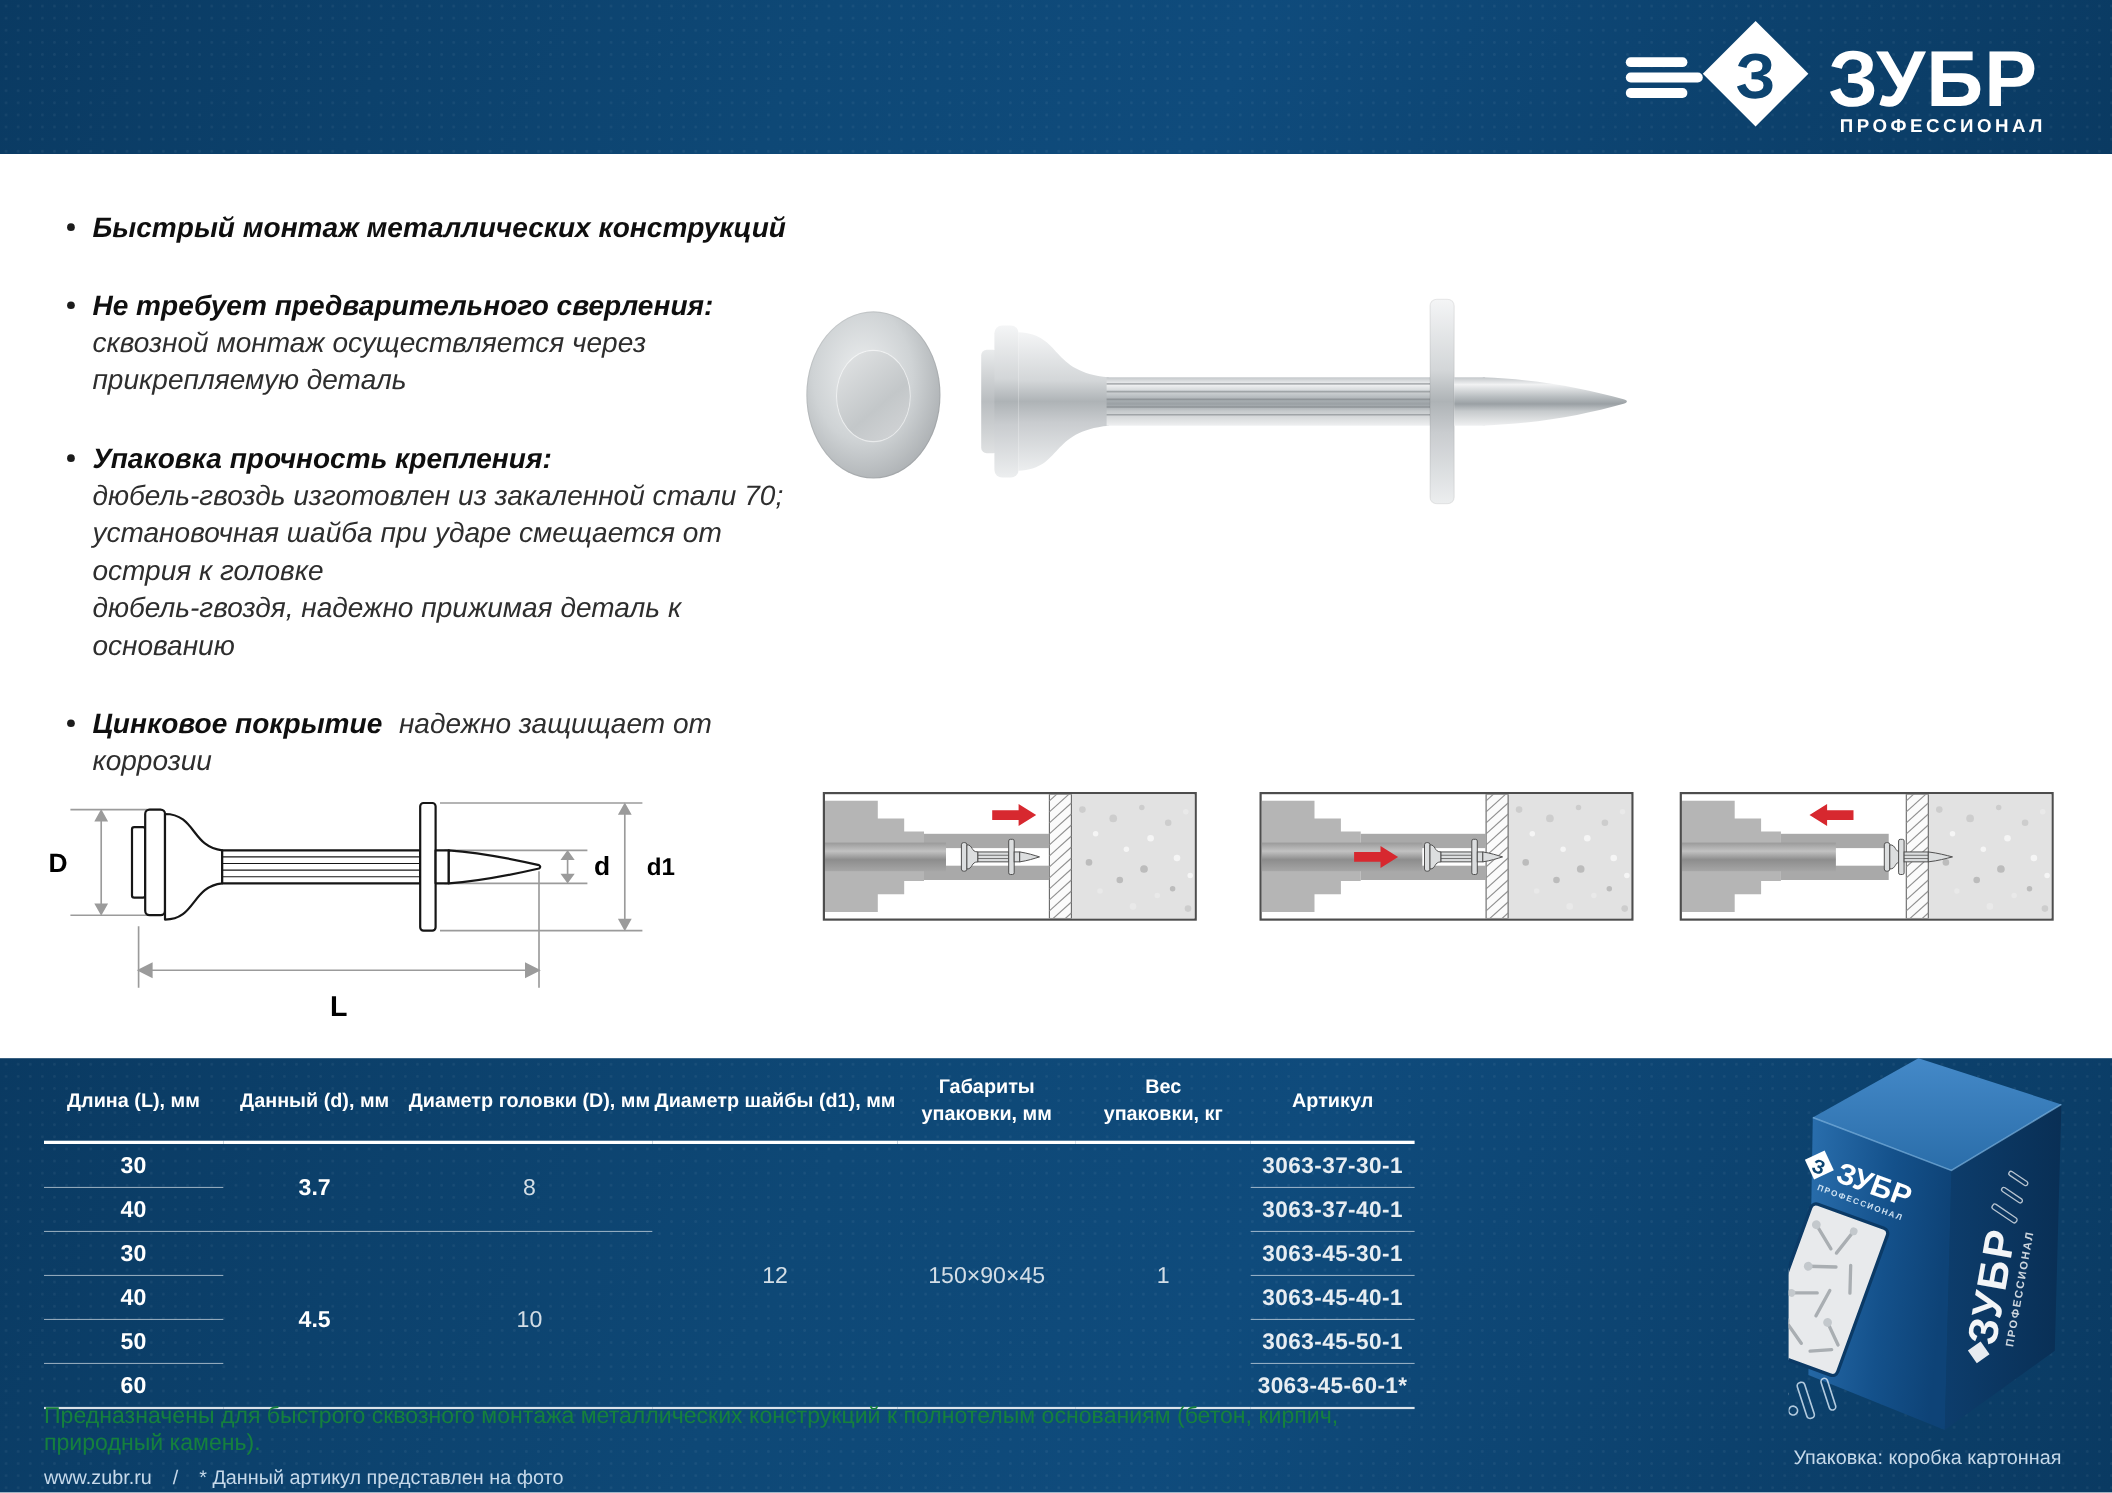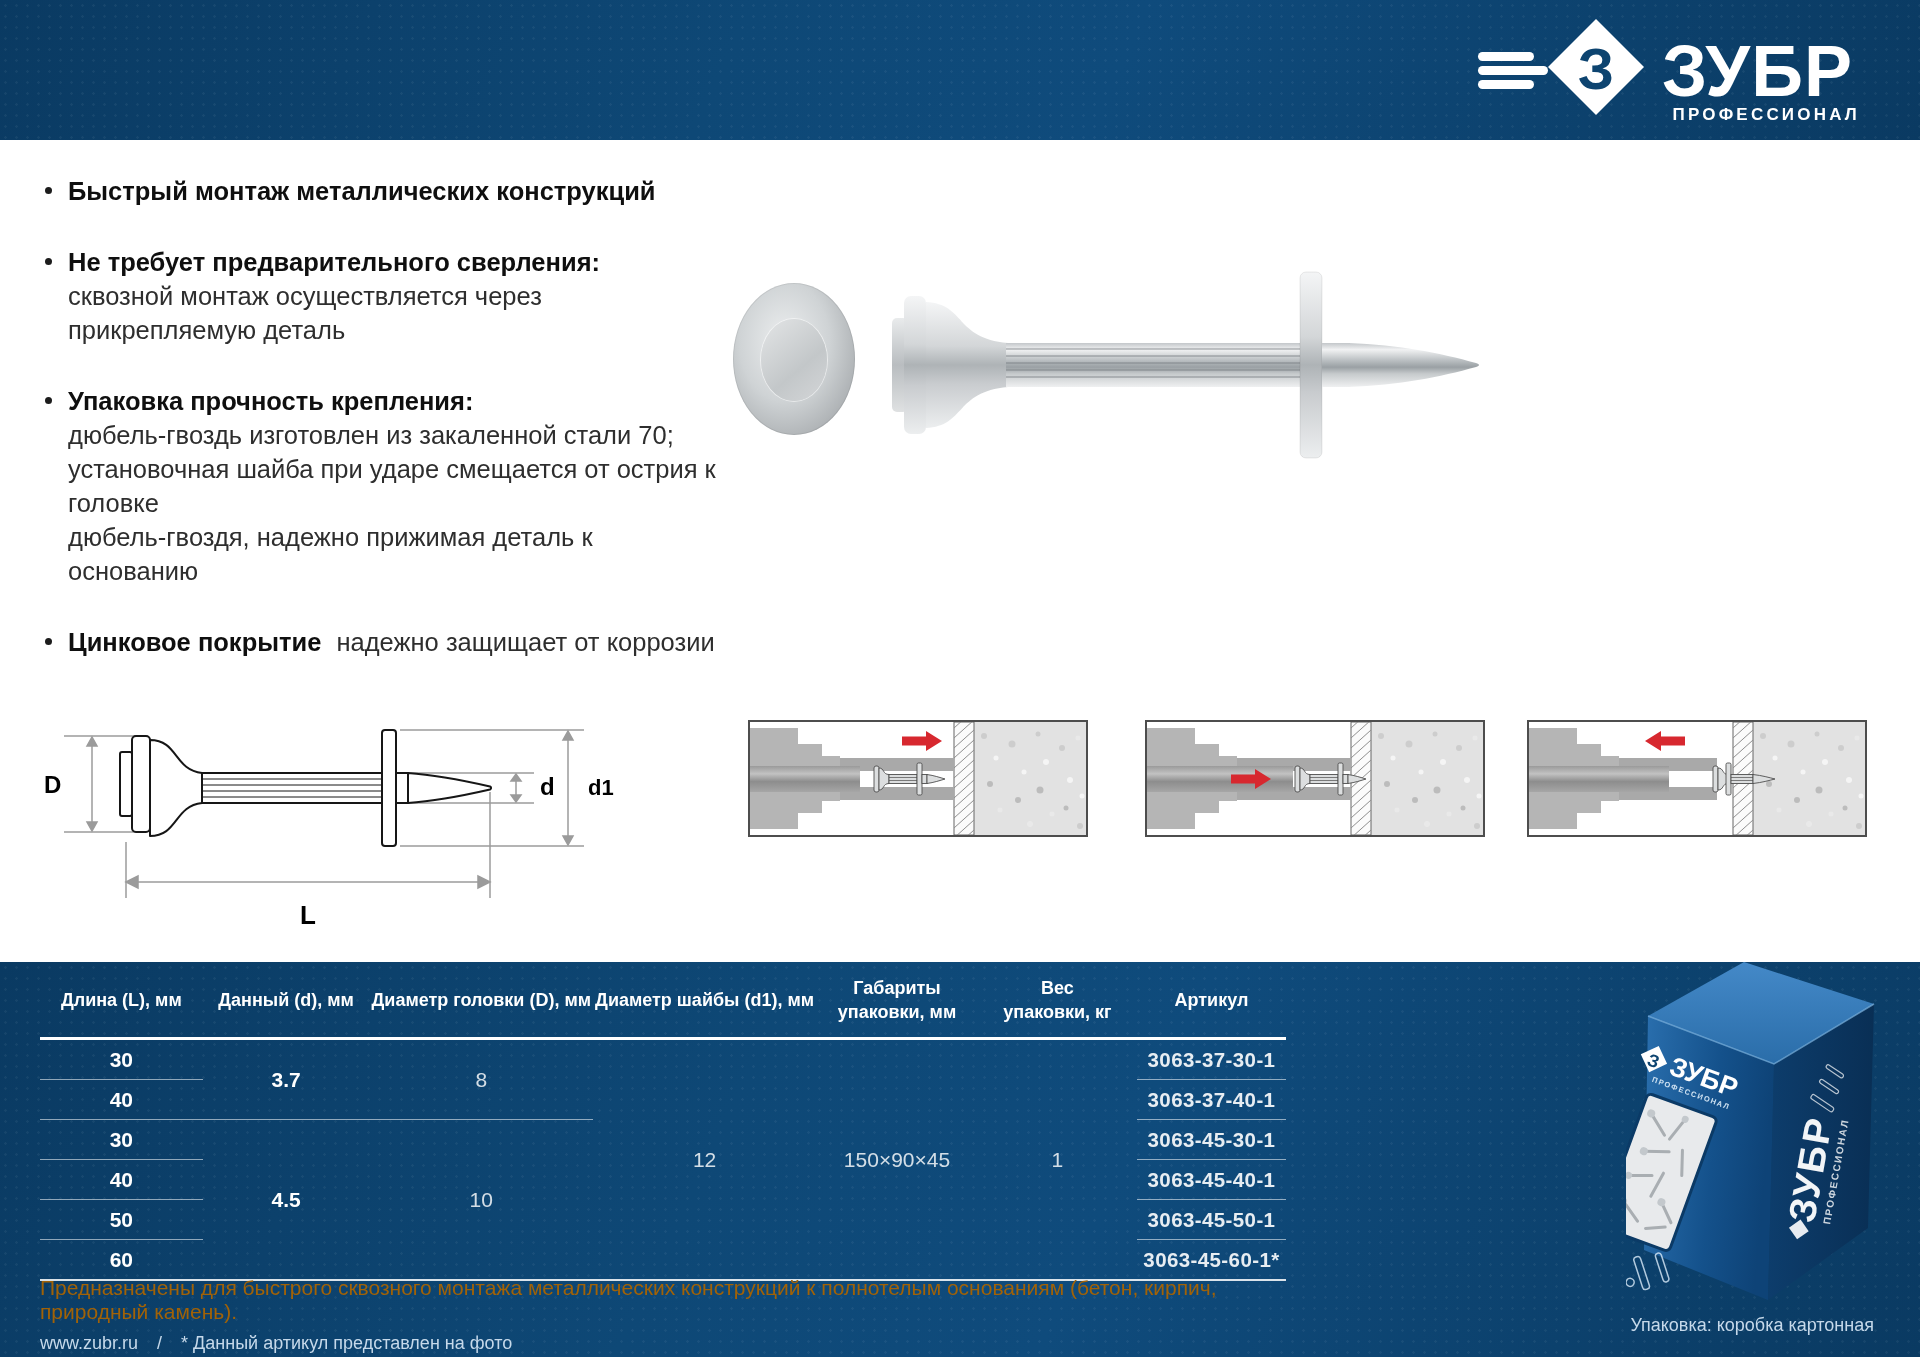--- a/index.html
+++ b/index.html
@@ -10,21 +10,21 @@
     background-image:
       radial-gradient(rgba(255,255,255,.05) 1px, rgba(255,255,255,0) 1.5px),
       linear-gradient(115deg,#0a3a62 0%,#0e4876 38%,#0f4b7c 58%,#0a3a62 100%);
     background-size:11px 11px,auto;}
   .hdr{position:absolute;left:0;top:0;width:1920px;height:140px;}
   .band{position:absolute;left:0;top:962px;width:1920px;height:395px;}
   .page-title{position:absolute;left:40px;top:36px;font-size:48px;font-weight:700;
     color:#fff;letter-spacing:.5px;}
   .logo{position:absolute;right:44px;top:12px;}
   
-  .features{position:absolute;left:42px;top:174px;width:680px;list-style:none;margin:0;padding:0;}
+  .features{position:absolute;left:42px;top:174px;width:680px;list-style:none;margin:16px;padding:0;font-style:italic;}
   .features li{position:relative;padding-left:26px;margin-bottom:37px;
     font-size:25.5px;line-height:34px;color:#2e2e2e;}
   .features li::before{content:"";position:absolute;left:3px;top:13px;width:7px;height:7px;
     border-radius:50%;background:#1c1c1c;}
   .features .fb{display:block;font-weight:700;color:#0f0f0f;}
   .features .fr{white-space:pre-line;}
   .features li:last-child .fb{display:inline;}
   .features li:last-child .fr{margin-left:8px;}
   
   .photo-circle{position:absolute;left:733px;top:283px;width:122px;height:152px;border-radius:50%;
@@ -43,21 +43,21 @@
   .spec{position:absolute;left:40px;top:964px;width:1246px;border-collapse:collapse;
     border-bottom:2px solid rgba(255,255,255,.85);}
   .spec th{color:#fff;font-size:18px;font-weight:700;white-space:pre;text-align:center;
     vertical-align:middle;padding:12px 2px 13px;border-bottom:3px solid #fff;line-height:24px;}
   .spec td{height:39px;text-align:center;vertical-align:middle;padding:0;}
   .spec .bb{border-bottom:1px solid rgba(255,255,255,.55);}
   .spec .len,.spec .bold{font-weight:700;color:#fff;font-size:21px;}
   .spec .dim{color:rgba(255,255,255,.82);font-size:21px;font-weight:400;}
   .spec .art{color:rgba(255,255,255,.9);font-size:20.5px;font-weight:700;letter-spacing:.4px;}
   
-  .note{position:absolute;left:40px;top:1276px;width:1250px;font-size:21px;color:#a16207;}
+  .note{position:absolute;left:40px;top:1276px;width:1250px;font-size:21px;color:#15803d;}
   .foot-left{position:absolute;left:40px;top:1333px;font-size:18px;color:#c6d9ea;}
   .foot-left .sep{margin:0 14px;}
   .foot-right{position:absolute;right:46px;top:1315px;font-size:18px;color:#c6d9ea;text-align:right;}
   .boxart{position:absolute;left:1626px;top:928px;}
   svg text{font-family:"Liberation Sans",sans-serif;}
 </style>
 </head>
 <body>
 
 <div class="page">

